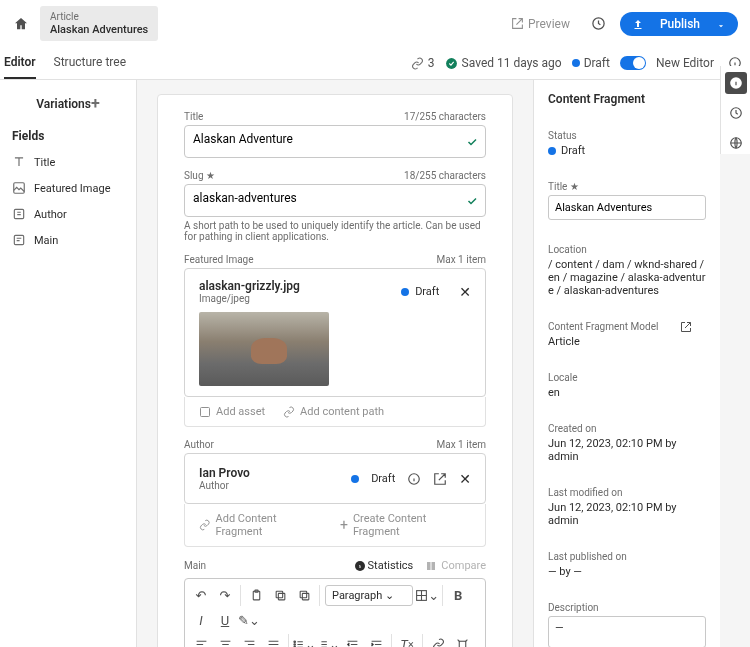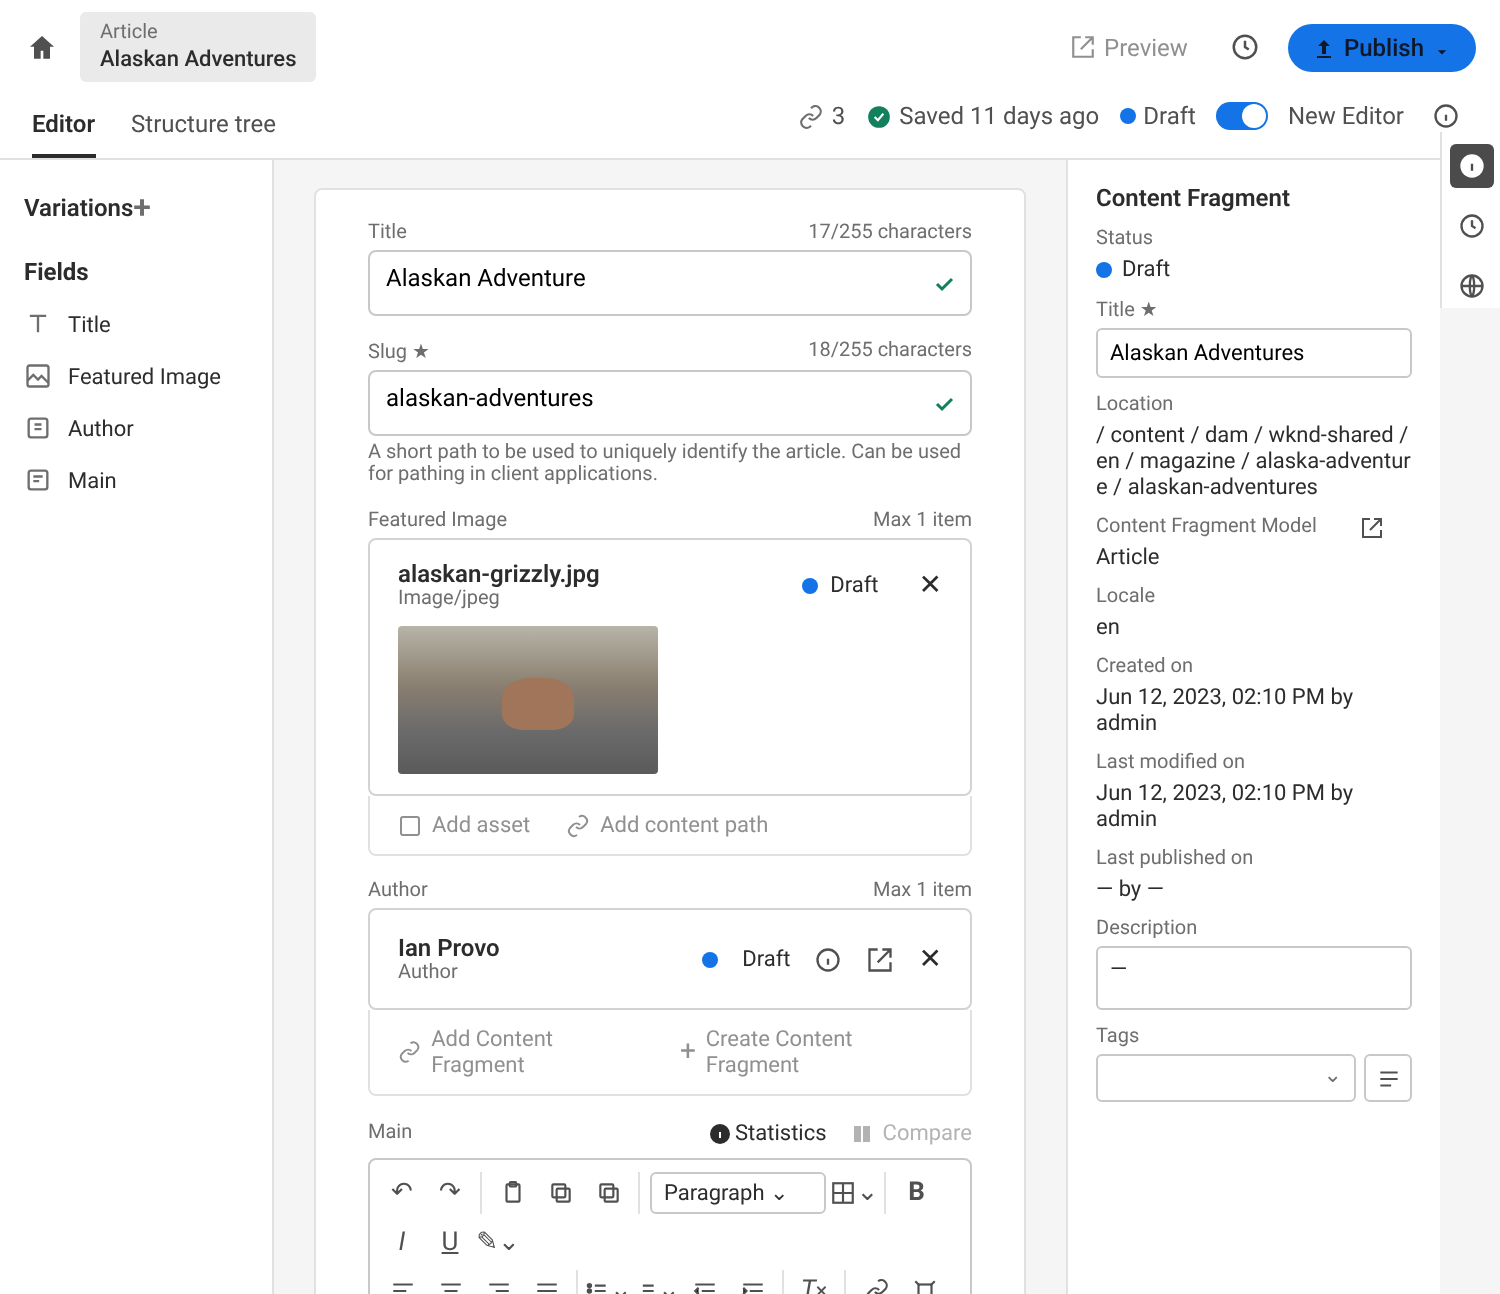--- a/index.html
+++ b/index.html
@@ -6,32 +6,32 @@
 body{background:#f5f5f5;color:#2c2c2c;font-size:12px;width:750px;height:647px;overflow:hidden;position:relative}
 .topbar{background:#fff;border-bottom:1px solid #e1e1e1}
 .topbar-row1{display:flex;align-items:center;padding:6px 12px;gap:10px}
 .home-btn{width:18px;height:18px;display:flex;align-items:center;justify-content:center;color:#505050}
 .crumb{background:#eaeaea;padding:4px 10px;border-radius:3px;font-size:11px;line-height:1.3}
 .crumb-label{color:#6e6e6e;font-size:10px}
 .crumb-title{color:#2c2c2c;font-weight:500}
 .spacer{flex:1}
 .preview-btn{display:flex;align-items:center;gap:4px;color:#909090;font-size:12px;padding:4px 8px}
 .icon-btn{width:22px;height:22px;display:flex;align-items:center;justify-content:center;color:#505050;border-radius:50%}
-.publish-btn{background:#1473e6;color:#0f172a;border:none;border-radius:14px;padding:5px 12px;font-size:12px;font-weight:500;display:flex;align-items:flex-end;gap:4px}
-.topbar-row2{display:flex;align-items:flex-start;padding:0 16px;height:32px;gap:18px;font-size:12px}
+.publish-btn{background:#1473e6;color:#ffffff;border:none;border-radius:14px;padding:5px 12px;font-size:12px;font-weight:500;display:flex;align-items:flex-end;gap:16px}
+.topbar-row2{display:flex;align-items:center;padding:0 4px;height:32px;gap:18px;font-size:12px}
 .tab{padding:8px 0;border-bottom:2px solid transparent;color:#505050}
 .tab.active{border-bottom-color:#2c2c2c;font-weight:600;color:#2c2c2c}
 .right-meta{margin-left:auto;display:flex;align-items:center;gap:10px;color:#505050}
 .meta-item{display:flex;align-items:center;gap:4px}
 .dot-blue{width:8px;height:8px;background:#1473e6;border-radius:50%;display:inline-block}
 .toggle{width:26px;height:14px;background:#1473e6;border-radius:7px;position:relative}
 .toggle::after{content:"";position:absolute;right:1px;top:1px;width:12px;height:12px;background:#fff;border-radius:50%}
 .main{display:flex;height:calc(100% - 66px)}
 .left-panel{width:137px;background:#fff;border-right:1px solid #e1e1e1;padding:10px 0}
-.lp-header{display:flex;align-items:center;justify-content:flex-start;padding:4px 12px 10px;font-weight:600;font-size:12px}
+.lp-header{display:flex;align-items:center;justify-content:center;padding:4px 12px 10px;font-weight:600;font-size:12px}
 .lp-section{padding:6px 12px;font-weight:700;font-size:12px}
 .lp-item{display:flex;align-items:center;gap:8px;padding:6px 12px;font-size:11px;color:#2c2c2c}
 .lp-icon{width:14px;height:14px;color:#6e6e6e;flex-shrink:0}
 .center{flex:1;overflow-y:auto;padding:14px 20px}
 .card{background:#fff;border:1px solid #e1e1e1;border-radius:4px;padding:16px 26px;margin-bottom:12px}
 .field-row{margin-bottom:12px}
 .field-label-row{display:flex;justify-content:space-between;font-size:10px;color:#6e6e6e;margin-bottom:3px}
 .text-input{width:100%;border:1px solid #c8c8c8;border-radius:4px;padding:6px 26px 11px 8px;font-size:12px;position:relative}
 .input-wrap{position:relative}
 .check-icon{position:absolute;right:8px;top:50%;transform:translateY(-50%);color:#12805c}
@@ -52,21 +52,21 @@
 .rte-header{display:flex;justify-content:space-between;align-items:center;margin-bottom:6px}
 .rte-stats{display:flex;align-items:center;gap:2px;font-size:11px}
 .rte-compare{color:#b3b3b3;display:flex;align-items:flex-end;gap:4px;font-size:11px}
 .rte{border:1px solid #c8c8c8;border-radius:4px}
 .rte-toolbar{display:flex;flex-wrap:wrap;border-bottom:1px solid #e1e1e1;padding:4px}
 .rte-btn{width:24px;height:24px;display:flex;align-items:center;justify-content:center;color:#505050;font-size:13px}
 .rte-sep{width:1px;background:#e1e1e1;margin:2px 3px}
 .rte-select{border:1px solid #c8c8c8;border-radius:3px;padding:3px 18px 3px 6px;font-size:11px;margin:2px;position:relative}
 .right-panel{width:187px;background:#fff;border-left:1px solid #e1e1e1;padding:12px 14px;overflow-y:auto;font-size:11px}
 .rp-title{font-weight:600;font-size:12px;margin-bottom:4px}
-.rp-label{color:#6e6e6e;font-size:10px;margin-bottom:3px;margin-top:8px}
+.rp-label{color:#6e6e6e;font-size:10px;margin-bottom:3px;margin-top:24px}
 .rp-value{font-size:11px;color:#2c2c2c}
 .rp-input{width:100%;border:1px solid #c8c8c8;border-radius:3px;padding:5px 6px;font-size:11px}
 .rp-status{display:flex;align-items:center;gap:5px}
 .rp-tags{display:flex;gap:4px}
 .rp-tag-input{flex:1;border:1px solid #c8c8c8;border-radius:3px;height:24px;position:relative}
 .rp-tag-input::after{content:"⌄";position:absolute;right:6px;top:3px;color:#6e6e6e}
 .rp-tag-btn{width:24px;height:24px;border:1px solid #c8c8c8;border-radius:3px;display:flex;align-items:center;justify-content:center}
 .rail{position:absolute;right:0;top:66px;width:30px;background:#fff;border-left:1px solid #e1e1e1;display:flex;flex-direction:column;align-items:center;padding-top:6px;gap:8px}
 .rail-btn{width:22px;height:22px;display:flex;align-items:center;justify-content:center;color:#505050;border-radius:3px}
 .rail-btn.active{background:#4b4b4b;color:#fff}

